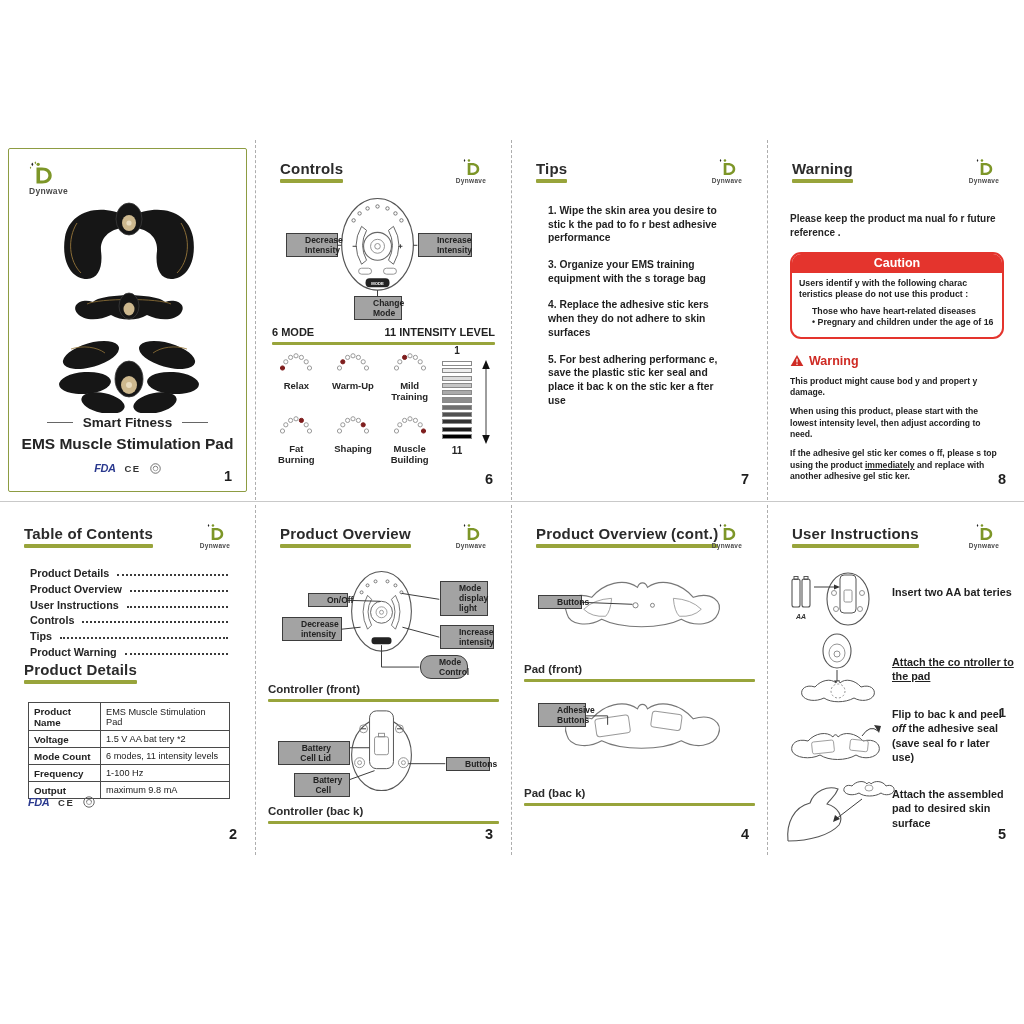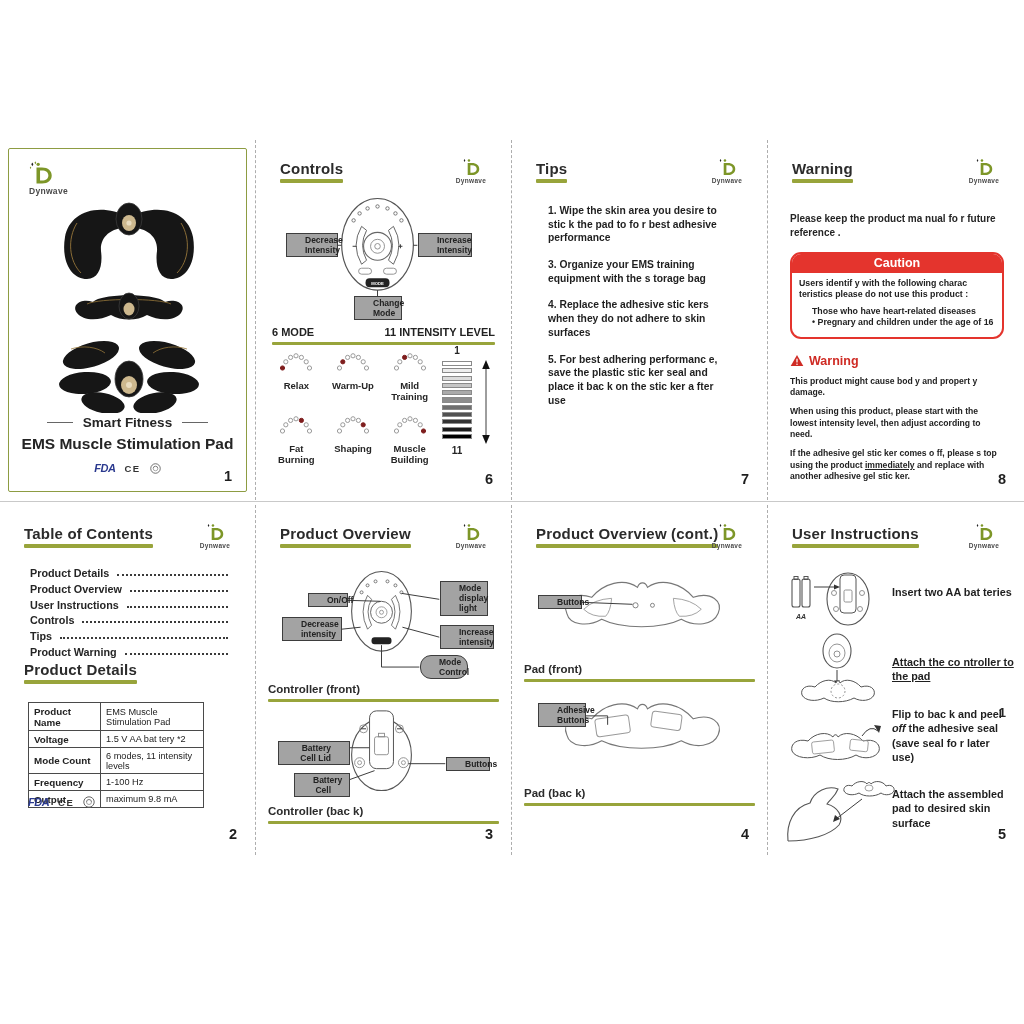--- a/index.html
+++ b/index.html
@@ -57,21 +57,21 @@
   .ci0 { margin-top:5px; }
   .warn-head { display:flex; align-items:center; gap:5px; margin-top:15px; color:#cf2b24; font-size:12.5px; font-weight:700; }
   .warn-flow p.small { font-size:8.6px; font-weight:600; line-height:1.32; margin:8px 0 0; color:#222; }
   .uline { text-decoration:underline; }
 
   
   .toc { position:absolute; left:30px; top:62px; width:198px; }
   .toc-row { display:flex; align-items:flex-end; margin-bottom:3.8px; font-size:10.8px; font-weight:700; }
   .toc-dots { flex:1; border-bottom:2px dotted #3a3a3a; margin:0 0 3px 8px; }
   .details-wrap { position:absolute; left:24px; top:156px; }
-  .details-table { position:absolute; left:28px; top:197px; width:176px; border-collapse:collapse; }
+  .details-table { position:absolute; left:28px; top:197px; width:202px; border-collapse:collapse; }
   .details-table td { border:1.2px solid #4a4a4a; font-size:9.2px; padding:2.5px 5px; color:#222; }
   .details-table td.k { font-weight:700; width:72px; font-size:9.8px; }
 
   
   .mhead { position:absolute; top:186px; font-size:11px; font-weight:800; color:#222; }
   .modes { position:absolute; left:14px; top:212px; width:166px; display:grid; grid-template-columns:repeat(3,1fr); column-gap:4px; row-gap:12px; }
   .mode { text-align:center; }
   .mode svg { width:40px; height:24px; }
   .mode-name { font-size:9.5px; font-weight:700; line-height:1.15; margin-top:1px; }
   .md { fill:#fff; stroke:#9a9a9a; stroke-width:1; }

